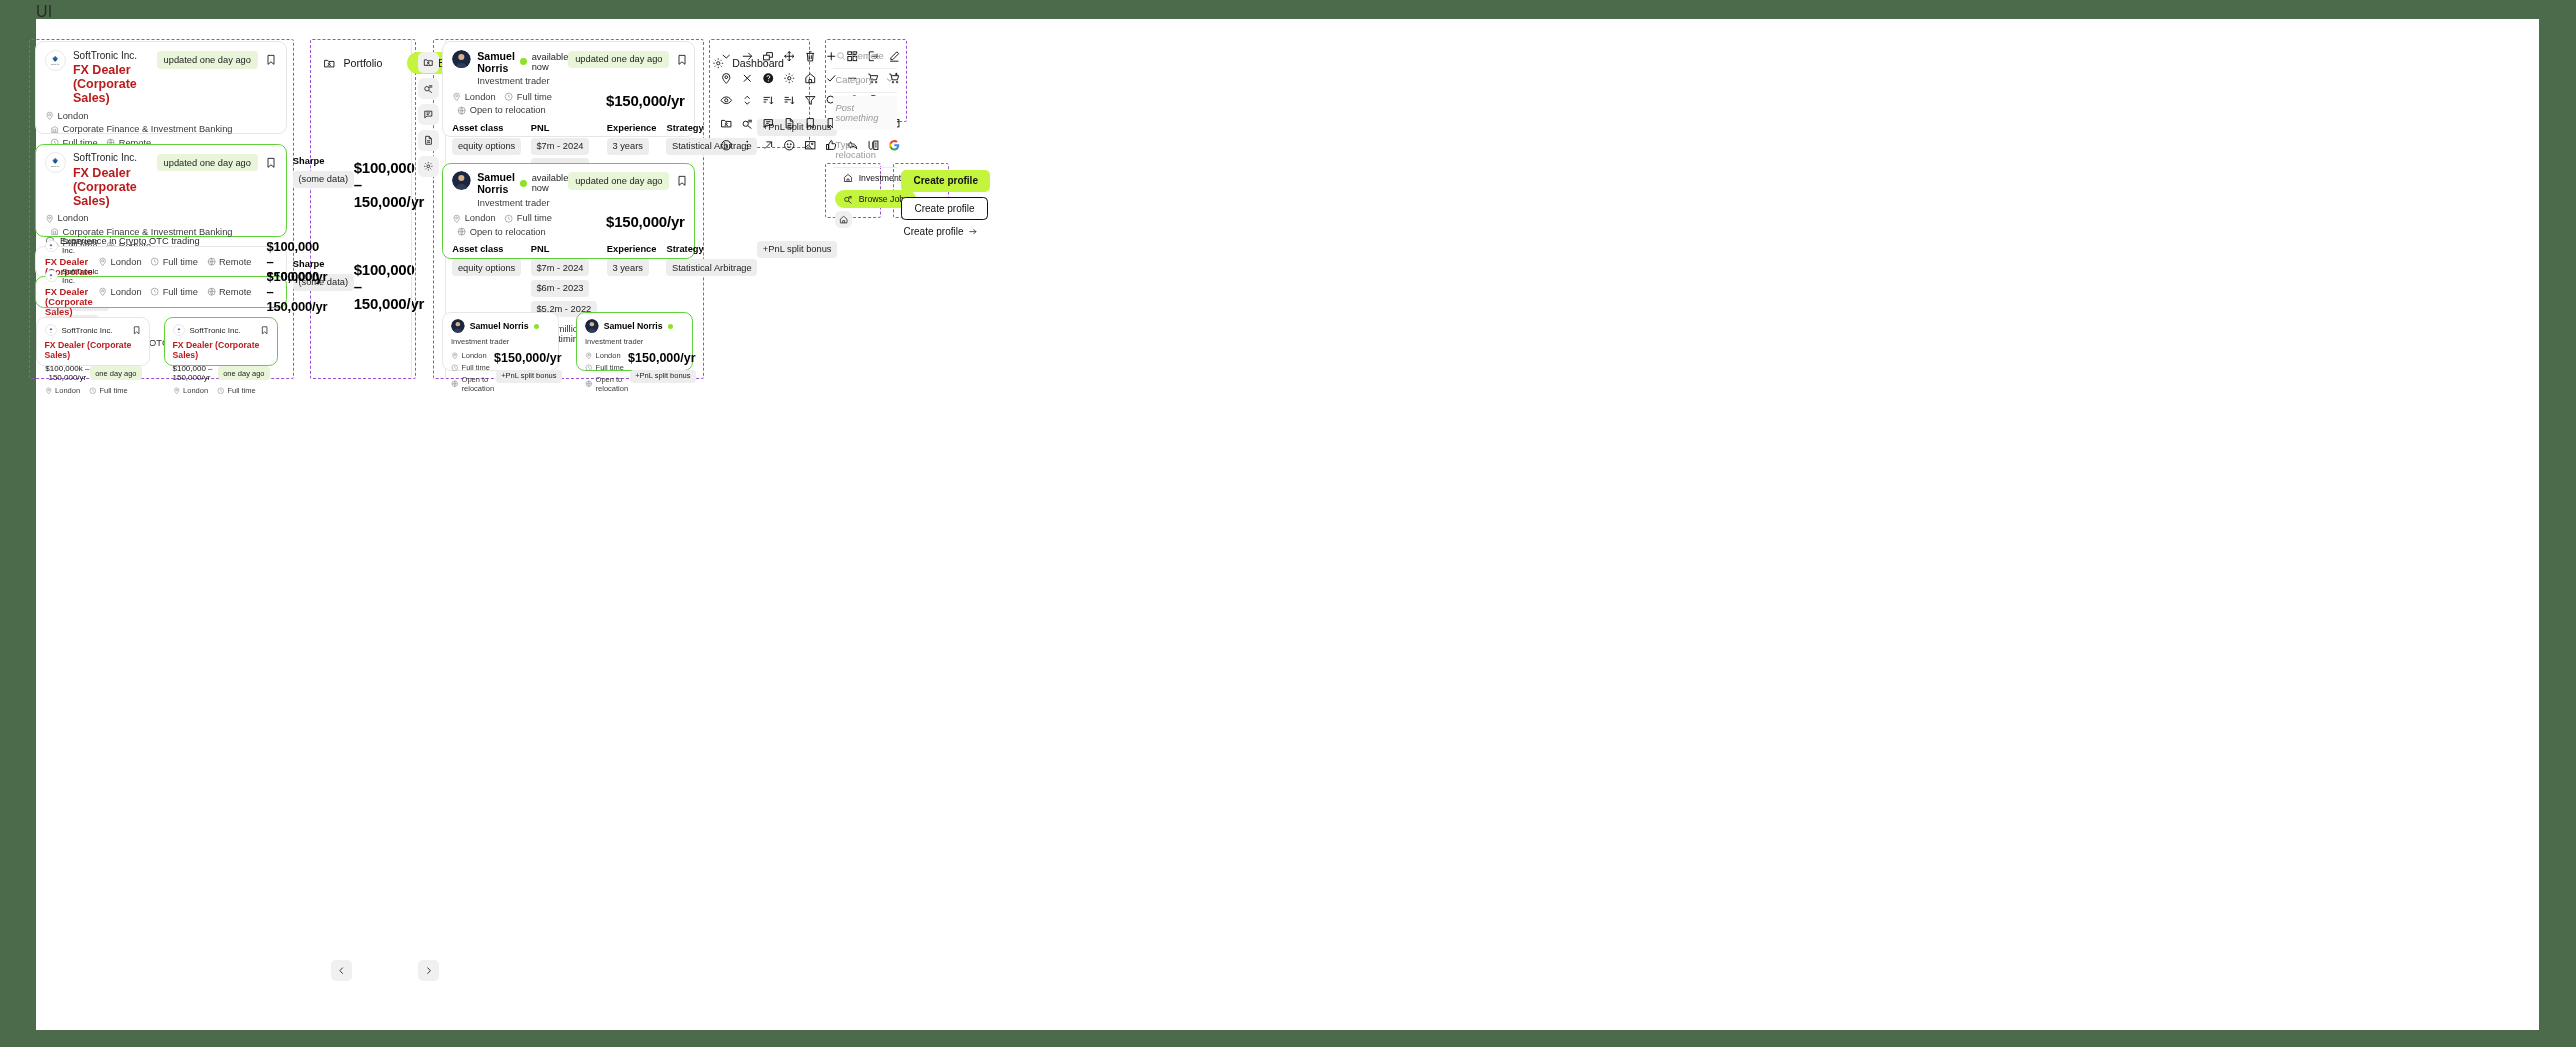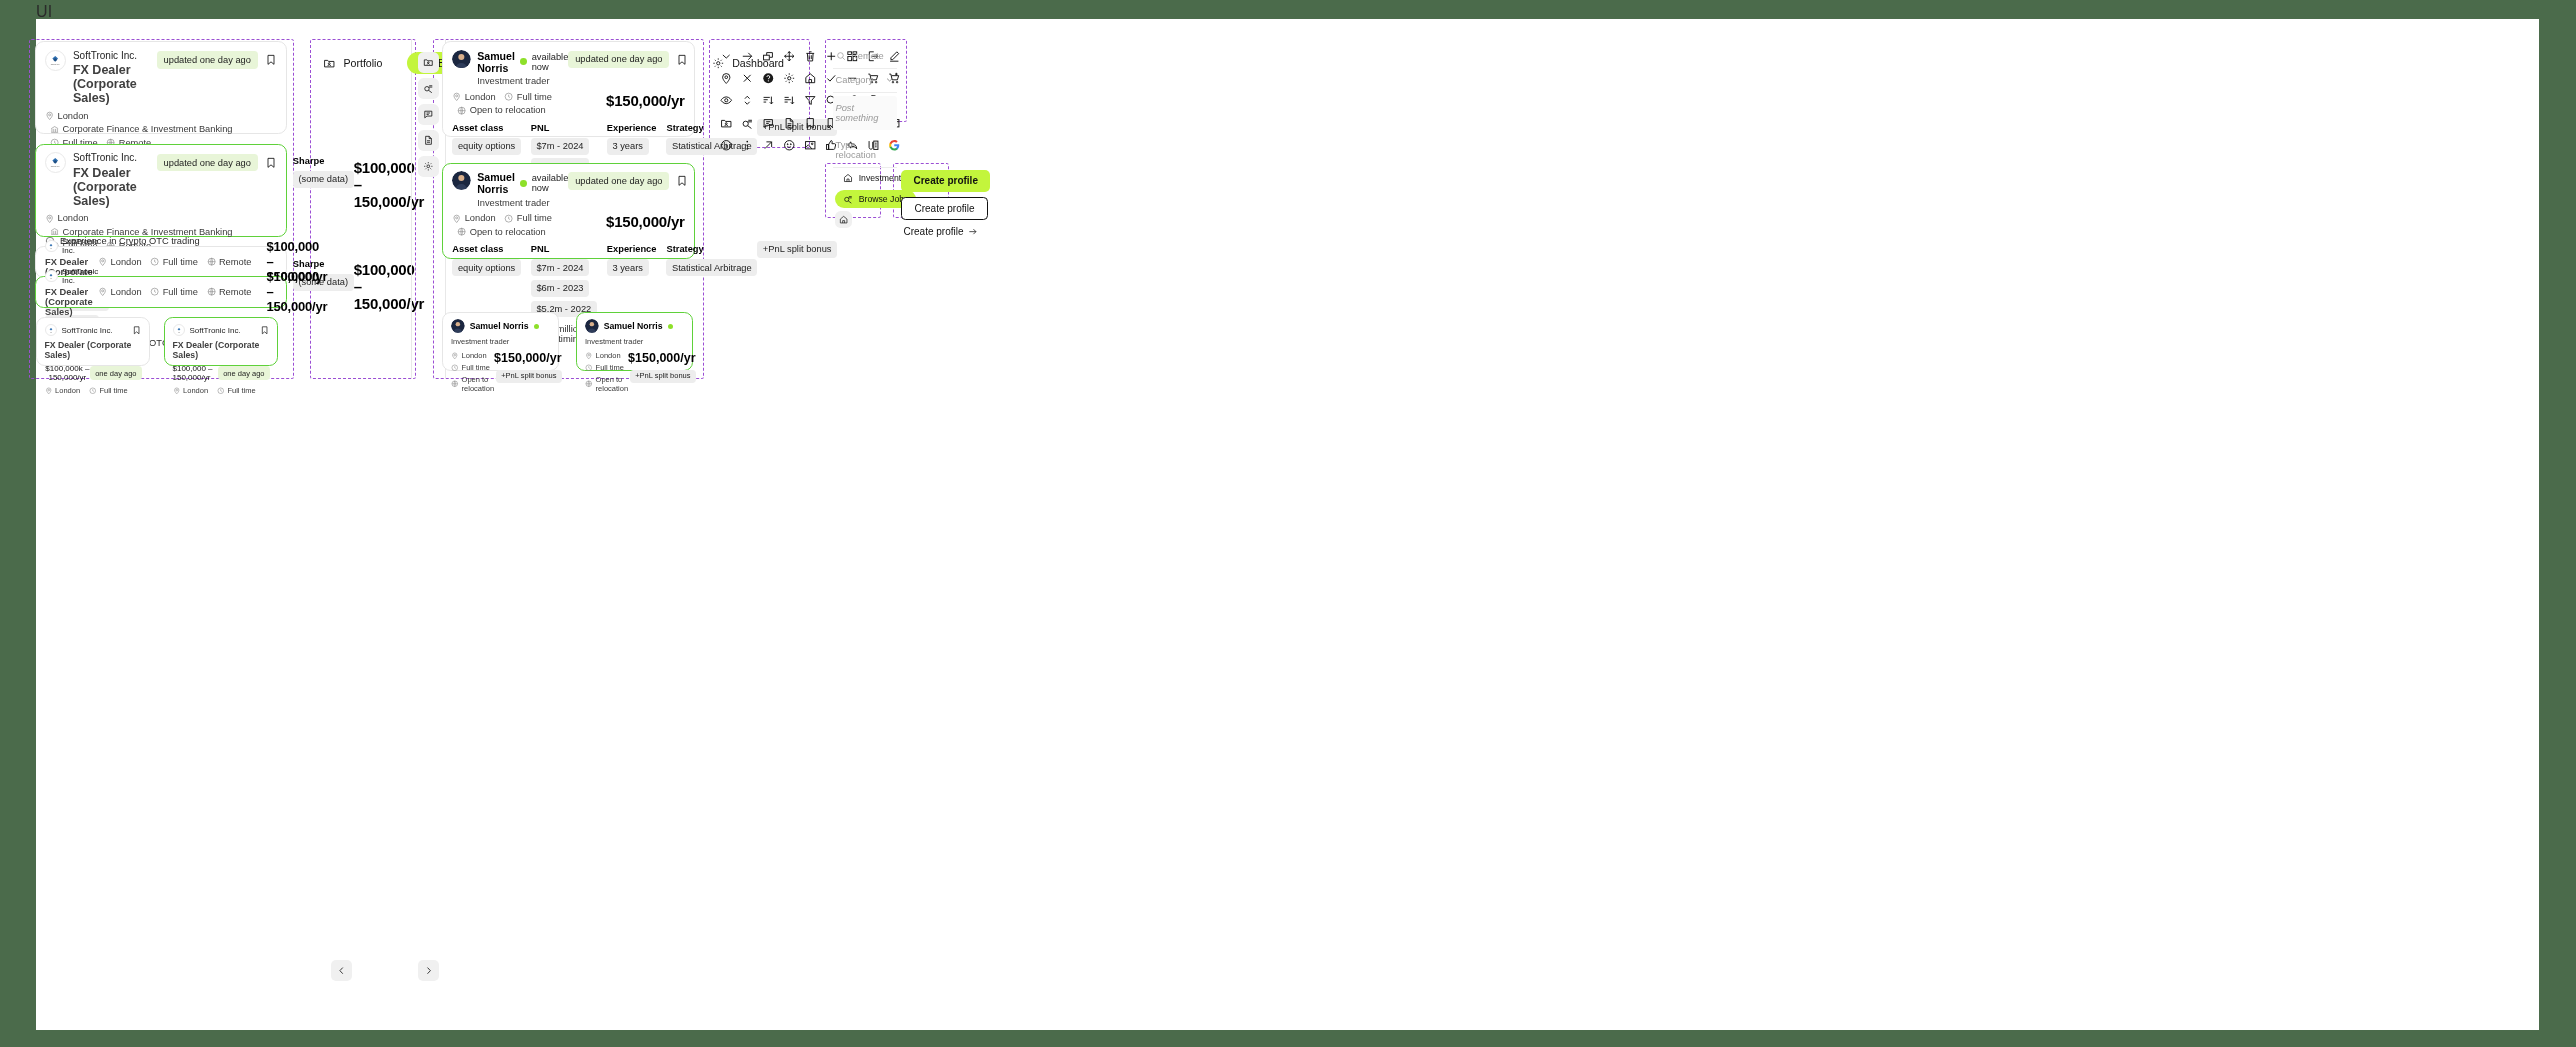--- a/index.html
+++ b/index.html
@@ -62,21 +62,21 @@
   .meta-row {
     display:flex; align-items:center; gap:3.7px;
     font-size:9.3px; color:#3a3a3a; flex-wrap:wrap;
   }
   .meta-row .it { display:flex; align-items:center; gap:3.1px; white-space:nowrap; }
   .meta-row .it + .it { margin-left:5px; }
   .mi { width:9.3px; height:9.3px; display:inline-block; flex:none; color:#8b8b8b; }
   .mi svg { width:100%; height:100%; display:block; }
 
   .co-name { font-size:10px; color:#1d1d1d; }
-  .job-title { font-size:12.5px; font-weight:bold; color:#404040; }
+  .job-title { font-size:12.5px; font-weight:bold; color:#b91c1c; }
   .salary { font-size:15px; font-weight:bold; color:#000; letter-spacing:-0.2px; }
   .salary-sm { font-size:12.5px; font-weight:bold; color:#000; }
   .col-head { font-size:9.3px; font-weight:bold; color:#000; margin-bottom:5px; }
 
   .logo {
     width:21px; height:21px; border-radius:50%;
     border:0.6px solid #e9e9e9; background:#fff;
     display:flex; align-items:center; justify-content:center;
     flex:none; overflow:hidden;
   }

